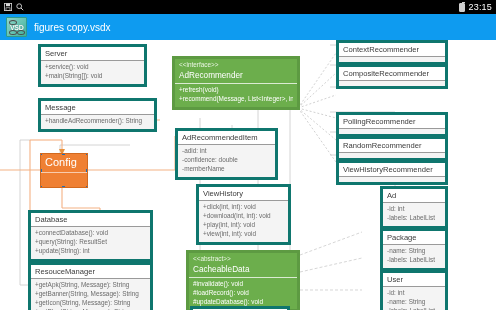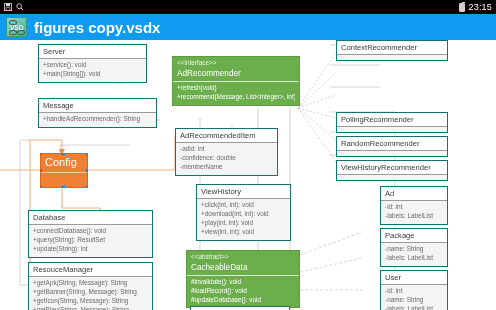--- a/index.html
+++ b/index.html
@@ -58,39 +58,38 @@
   .vsd-icon .r2 { top: 12px; left: 2px; }
   .vsd-icon .r3 { top: 12px; left: 10px; }
   .vsd-icon .vsd-txt {
     position: absolute; top: 6px; left: 3px;
     font-size: 7px; font-weight: bold; color: #ffffff;
     text-shadow: 0 0 1px #2a6f63;
     letter-spacing: -.3px;
     font-family: "Liberation Sans", sans-serif;
   }
   .title-text {
-    color: #ffffff; font-size: 15px; margin-left: 7px;
+    color: #ffffff; font-size: 10px; margin-left: 7px;
     font-family: "Liberation Sans", sans-serif;
     white-space: nowrap;
-    font-weight: bold;
   }
 
   
   .canvas {
     position: absolute; top: 40px; left: 0;
     width: 496px; height: 270px;
     background: #ffffff;
     overflow: hidden;
   }
   .edges { position: absolute; top: 0; left: 0; width: 496px; height: 270px; }
 
   
   .uml {
     position: absolute;
-    border: 1px solid #0f766e;
+    border: 3px solid #0f766e;
     background: #ffffff;
     font-family: "Liberation Sans", sans-serif;
     overflow: hidden;
   }
   .uml .hdr {
     padding: 2px 4px 2px 4px;
     font-size: 7.6px; color: #3b3b3b; line-height: 1.25;
     white-space: nowrap;
   }
   .uml .stereo {
@@ -316,20 +315,25 @@
     </div>
     <div class="uml" style="left:190px; top:266px; width:100px;">
       <div class="hdr"></div>
     </div>
 
     <div class="uml empty-body" style="left:336px; top:0px; width:112px;">
       <div class="hdr">ContextRecommender</div>
       <div class="sep"></div>
       <div class="body"></div>
     </div>
+    <div class="uml empty-body" style="left:336px; top:24px; width:112px;">
+      <div class="hdr">CompositeRecommender</div>
+      <div class="sep"></div>
+      <div class="body"></div>
+    </div>
     <div class="uml empty-body" style="left:336px; top:72px; width:112px;">
       <div class="hdr">PollingRecommender</div>
       <div class="sep"></div>
       <div class="body"></div>
     </div>
     <div class="uml empty-body" style="left:336px; top:96px; width:112px;">
       <div class="hdr">RandomRecommender</div>
       <div class="sep"></div>
       <div class="body"></div>
     </div>

